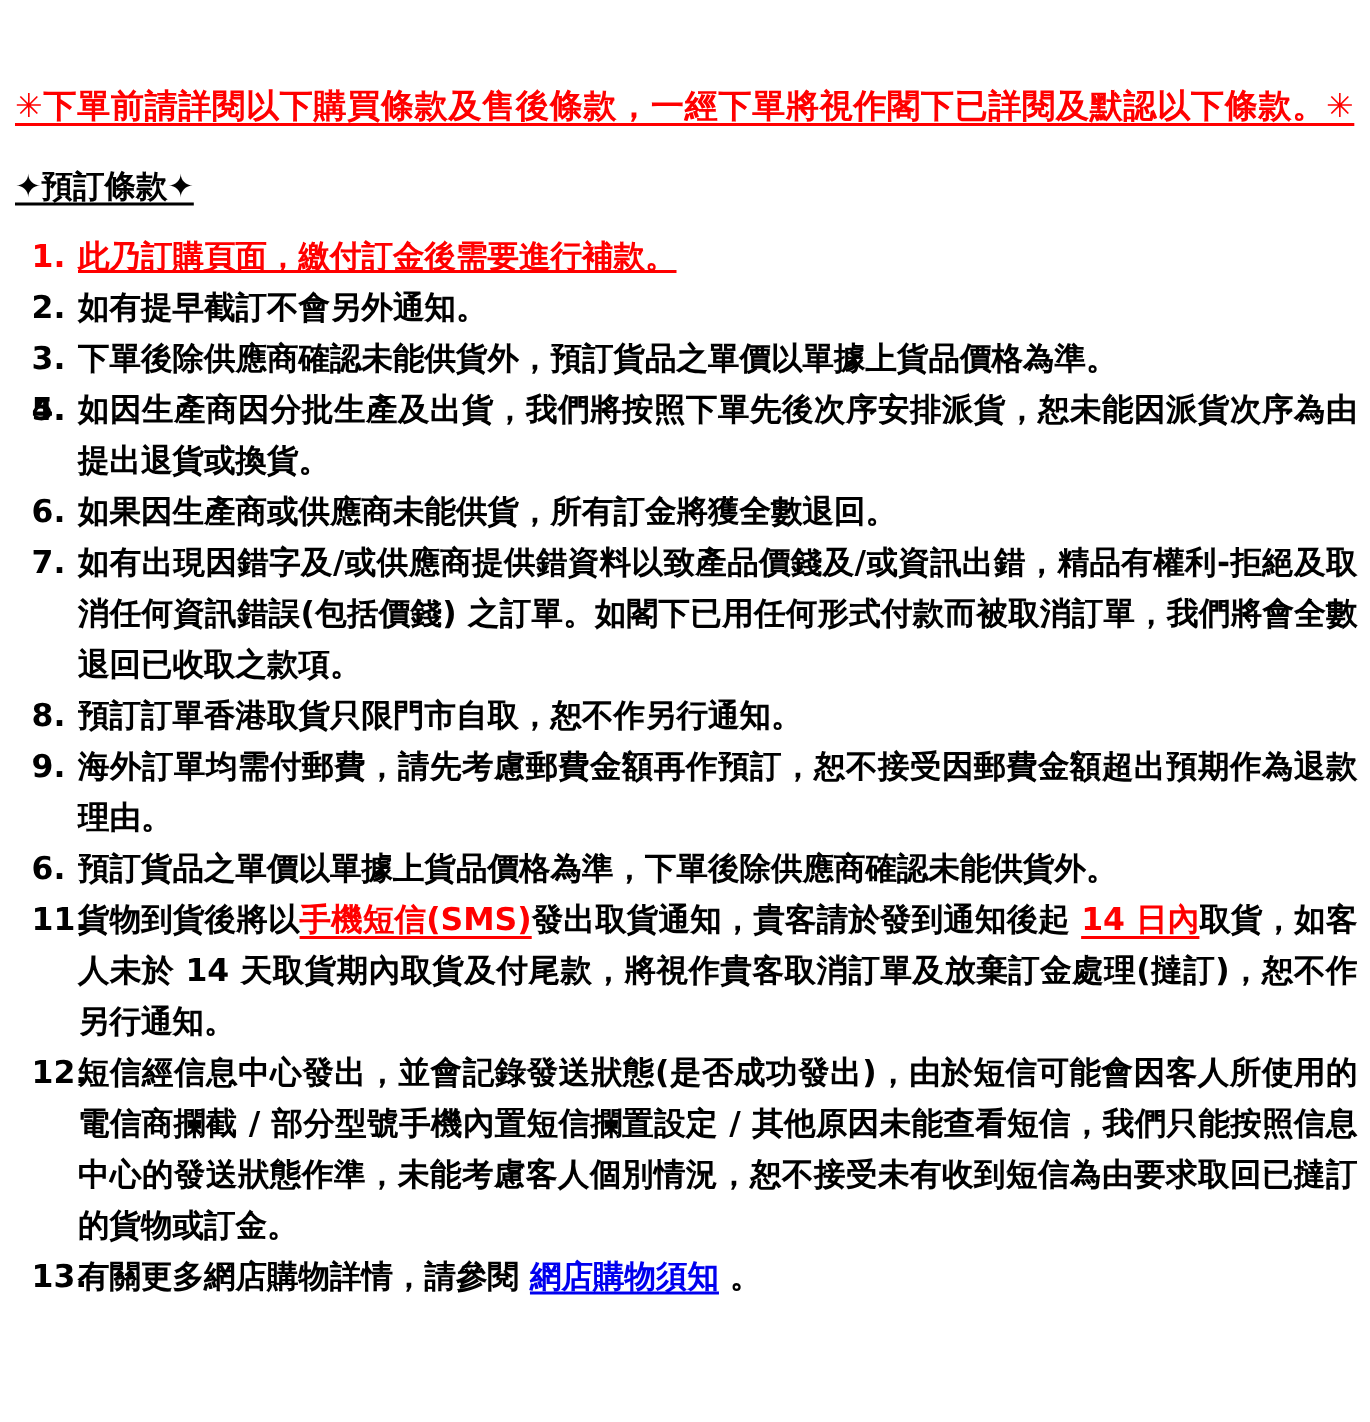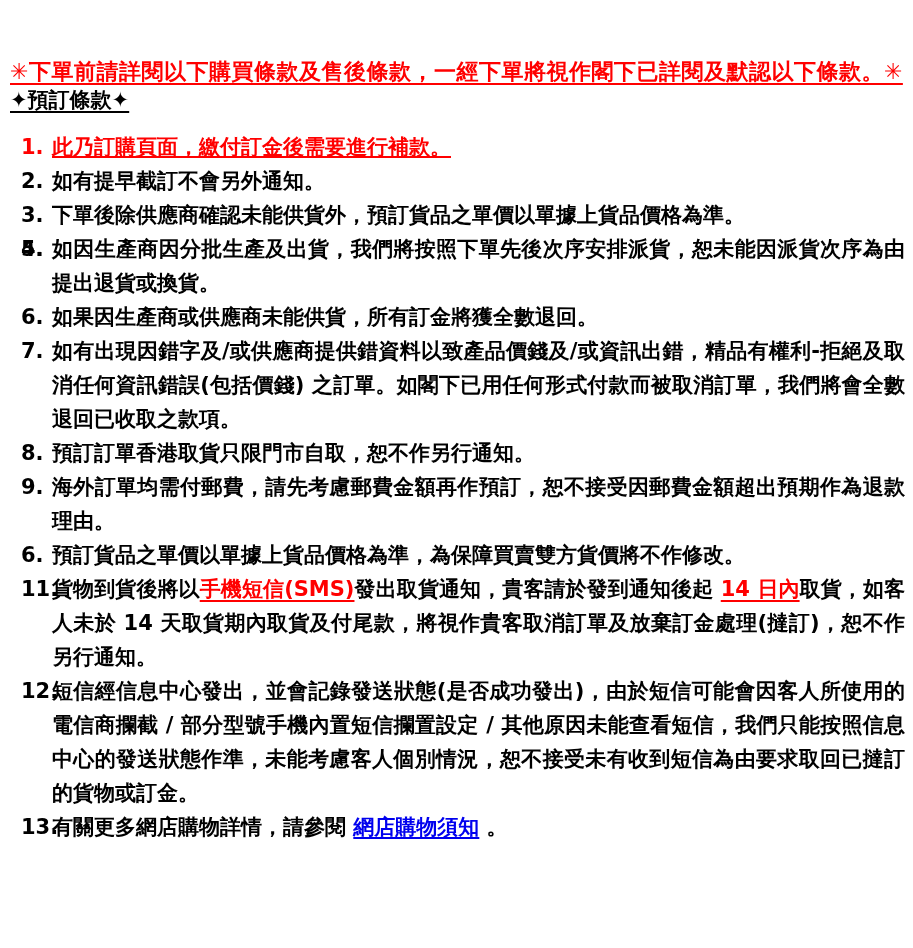--- a/index.html
+++ b/index.html
@@ -27,20 +27,21 @@
     color: var(--red);
     font-size: 22px;
     line-height: 28px;
     text-decoration: underline;
     text-underline-offset: 4px;
     letter-spacing: 0.5px;
     margin-top: 48px;
   }
   .section-title {
     display: table;              
+    margin-top: 24px;
     font-size: 21px;
     line-height: 28px;
     text-decoration: underline;
     text-underline-offset: 4px;
   }
   .terms {
     margin-top: 16px;
   }
   .term {
     position: relative;
@@ -82,18 +83,18 @@
   <div class="terms">
       <div class="term"><span class="num red">1.</span><span><span class="style-red">此乃訂購頁面，繳付訂金後需要進行補款。</span></span></div>
       <div class="term"><span class="num">2.</span><span><span class="style-normal">如有提早截訂不會另外通知。</span></span></div>
       <div class="term"><span class="num">3.</span><span><span class="style-normal">下單後除供應商確認未能供貨外，預訂貨品之單價以單據上貨品價格為準。</span></span></div>
       <div class="term"><span class="num">4.</span></div>
       <div class="term"><span class="num">5.</span><span><span class="style-normal">如因生產商因分批生產及出貨，我們將按照下單先後次序安排派貨，恕未能因派貨次序為由提出退貨或換貨。</span></span></div>
       <div class="term"><span class="num">6.</span><span><span class="style-normal">如果因生產商或供應商未能供貨，所有訂金將獲全數退回。</span></span></div>
       <div class="term"><span class="num">7.</span><span><span class="style-normal">如有出現因錯字及/或供應商提供錯資料以致產品價錢及/或資訊出錯，精品有權利-拒絕及取消任何資訊錯誤(包括價錢) 之訂單。如閣下已用任何形式付款而被取消訂單，我們將會全數退回已收取之款項。</span></span></div>
       <div class="term"><span class="num">8.</span><span><span class="style-normal">預訂訂單香港取貨只限門市自取，恕不作另行通知。</span></span></div>
       <div class="term"><span class="num">9.</span><span><span class="style-normal">海外訂單均需付郵費，請先考慮郵費金額再作預訂，恕不接受因郵費金額超出預期作為退款理由。</span></span></div>
-      <div class="term"><span class="num">6.</span><span><span class="style-normal">預訂貨品之單價以單據上貨品價格為準，為保障買賣雙方貨價將不作修改。</span></span></div>
+      <div class="term"><span class="num">6.</span><span><span class="style-normal">預訂貨品之單價以單據上貨品價格為準，下單後除供應商確認未能供貨外。</span></span></div>
       <div class="term"><span class="num">11.</span><span><span class="style-normal">貨物到貨後將以</span><span class="style-red-u">手機短信(SMS)</span><span class="style-normal">發出取貨通知，貴客請於發到通知後起 </span><span class="style-red-u">14 日內</span><span class="style-normal">取貨，如客人未於 14 天取貨期內取貨及付尾款，將視作貴客取消訂單及放棄訂金處理(撻訂)，恕不作另行通知。</span></span></div>
       <div class="term"><span class="num">12.</span><span><span class="style-normal">短信經信息中心發出，並會記錄發送狀態(是否成功發出)，由於短信可能會因客人所使用的電信商攔截 / 部分型號手機內置短信攔置設定 / 其他原因未能查看短信，我們只能按照信息中心的發送狀態作準，未能考慮客人個別情況，恕不接受未有收到短信為由要求取回已撻訂的貨物或訂金。</span></span></div>
       <div class="term"><span class="num">13.</span><span><span class="style-normal">有關更多網店購物詳情，請參閱 </span><a href="#" class="style-link">網店購物須知</a><span class="style-normal"> 。</span></span></div>
     </div>
 </div>
 
 </body></html>

